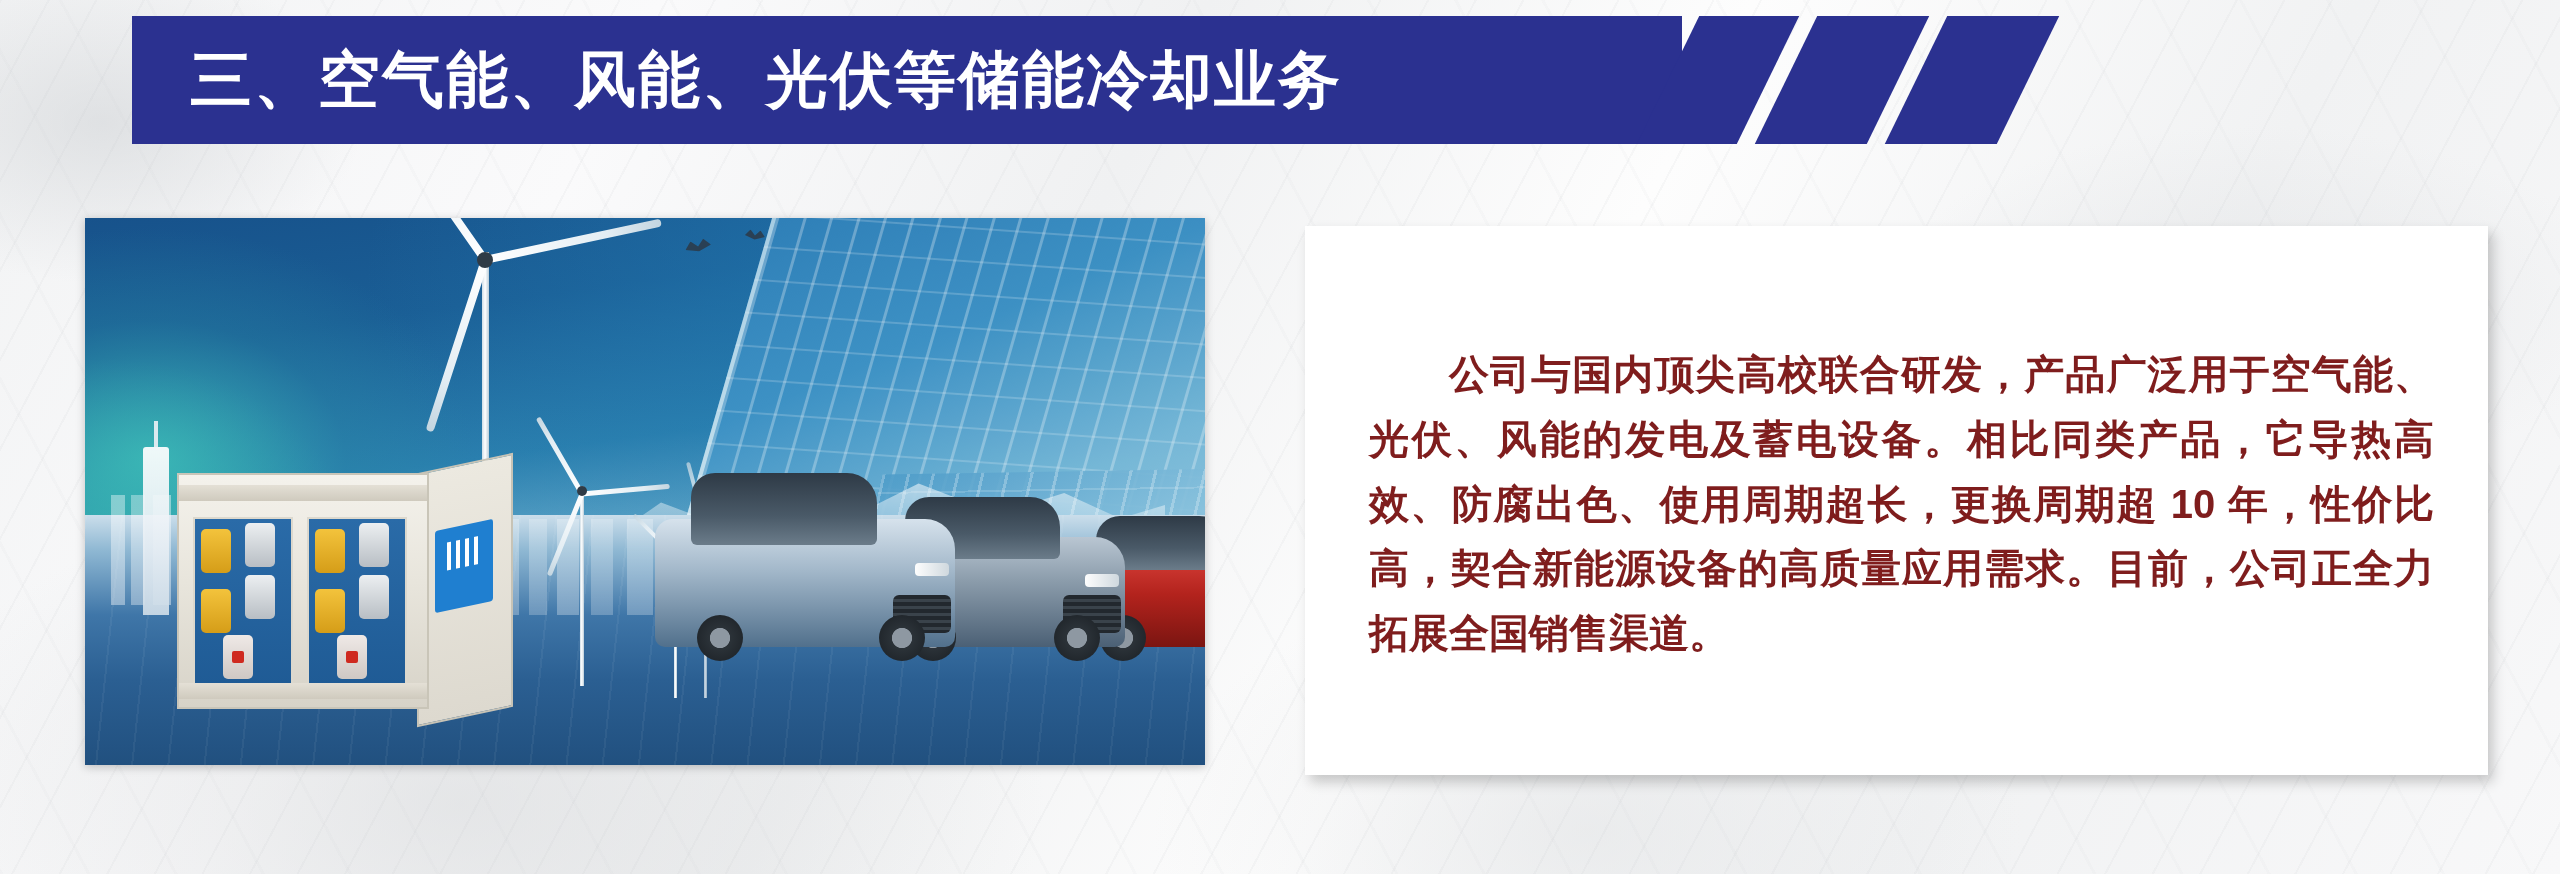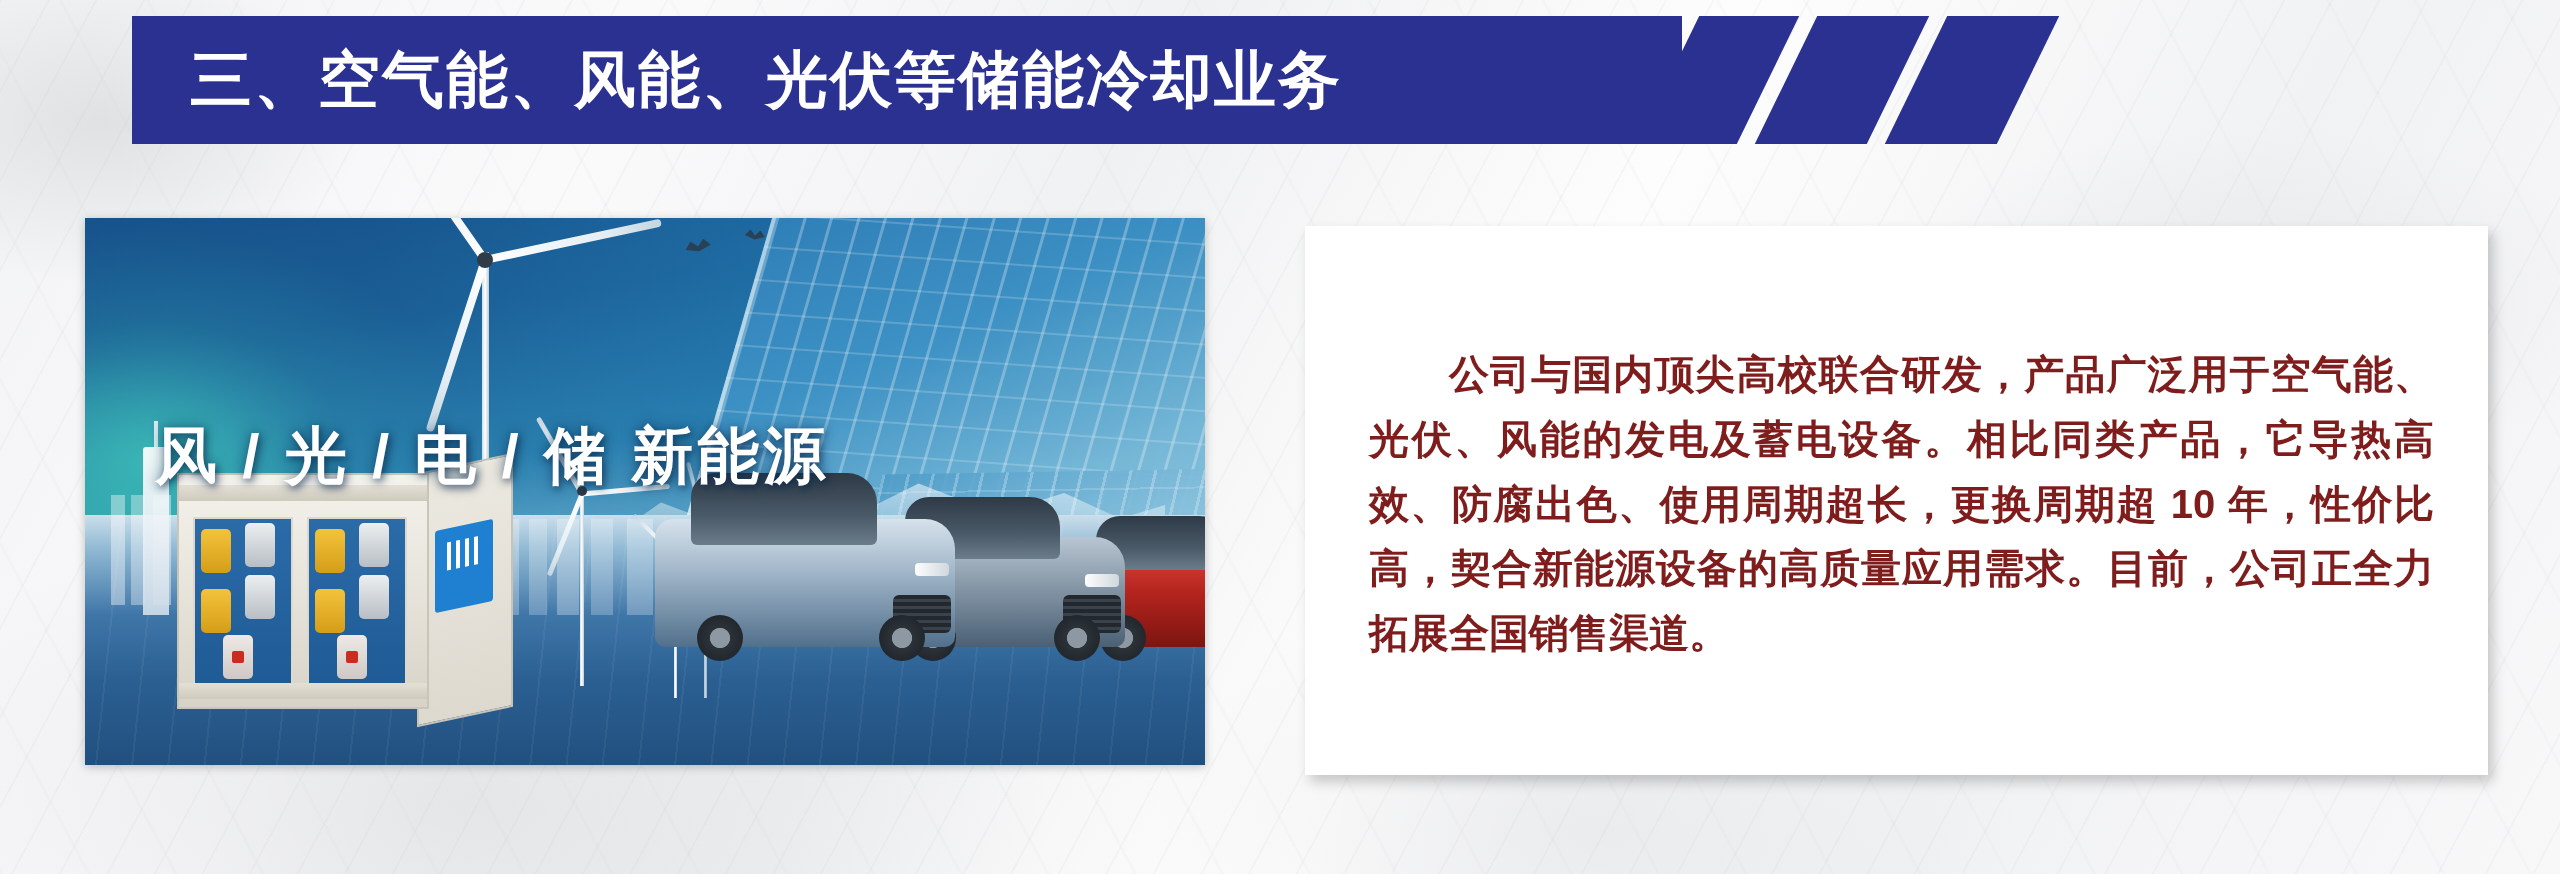--- a/index.html
+++ b/index.html
@@ -539,21 +539,20 @@
       <div class="wheel wr"></div>
     </div>
     <div class="car car1">
       <div class="cabin"></div>
       <div class="light"></div>
       <div class="grille"></div>
       <div class="wheel wl"></div>
       <div class="wheel wr"></div>
     </div>
 
-    <div class="media-headline">风 / 光 / 电 / 储  新能源</div>
   </div>
 
   <div class="text-card">
     <div class="card-body">
       <p class="card-paragraph">公司与国内顶尖高校联合研发，产品广泛用于空气能、光伏、风能的发电及蓄电设备。相比同类产品，它导热高效、防腐出色、使用周期超长，更换周期超 10 年，性价比高，契合新能源设备的高质量应用需求。目前，公司正全力拓展全国销售渠道。</p>
     </div>
   </div>
 
 </div>
 

